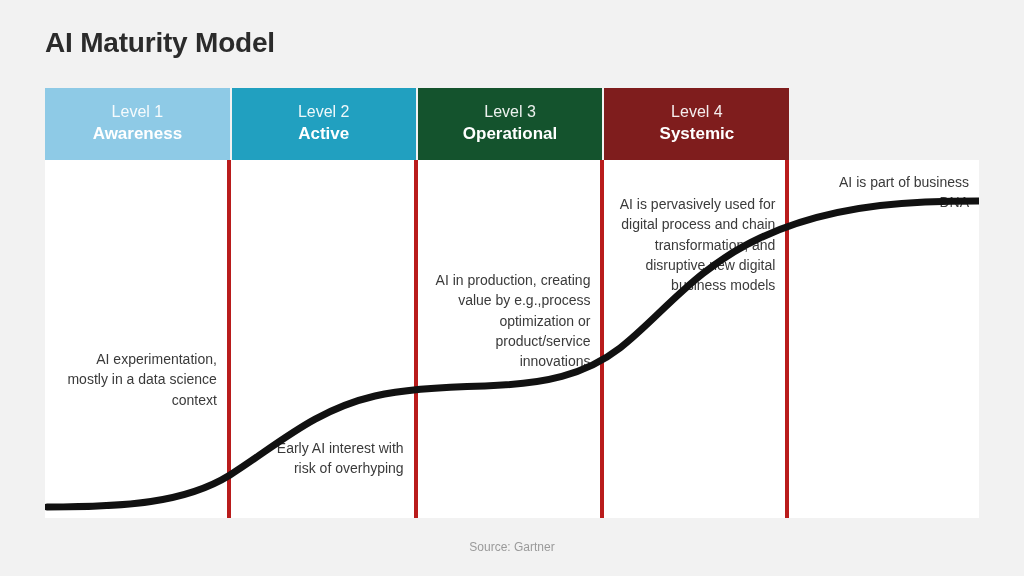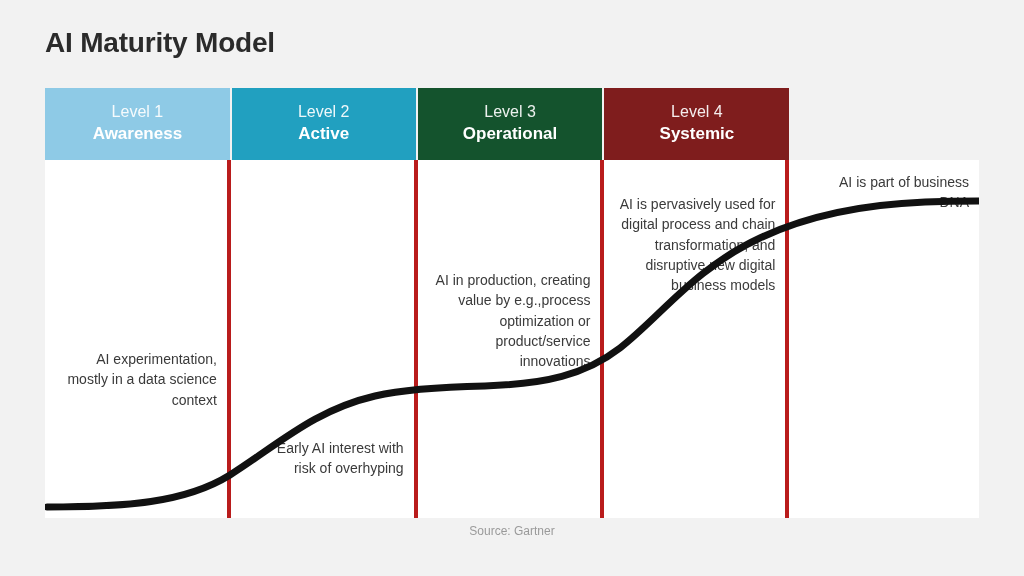--- a/index.html
+++ b/index.html
@@ -103,21 +103,21 @@
     top: 72px;
     width: 934px;
     height: 358px;
     pointer-events: none;
   }
 
   
   #source-note {
     position: absolute;
     left: 0;
-    top: 524px;
+    top: 540px;
     width: 1024px;
     text-align: center;
     font-size: 12px;
     color: #9a9a9a;
   }
 </style>
 </head>
 <body>
 
 <div id="page-title">AI Maturity Model</div>

